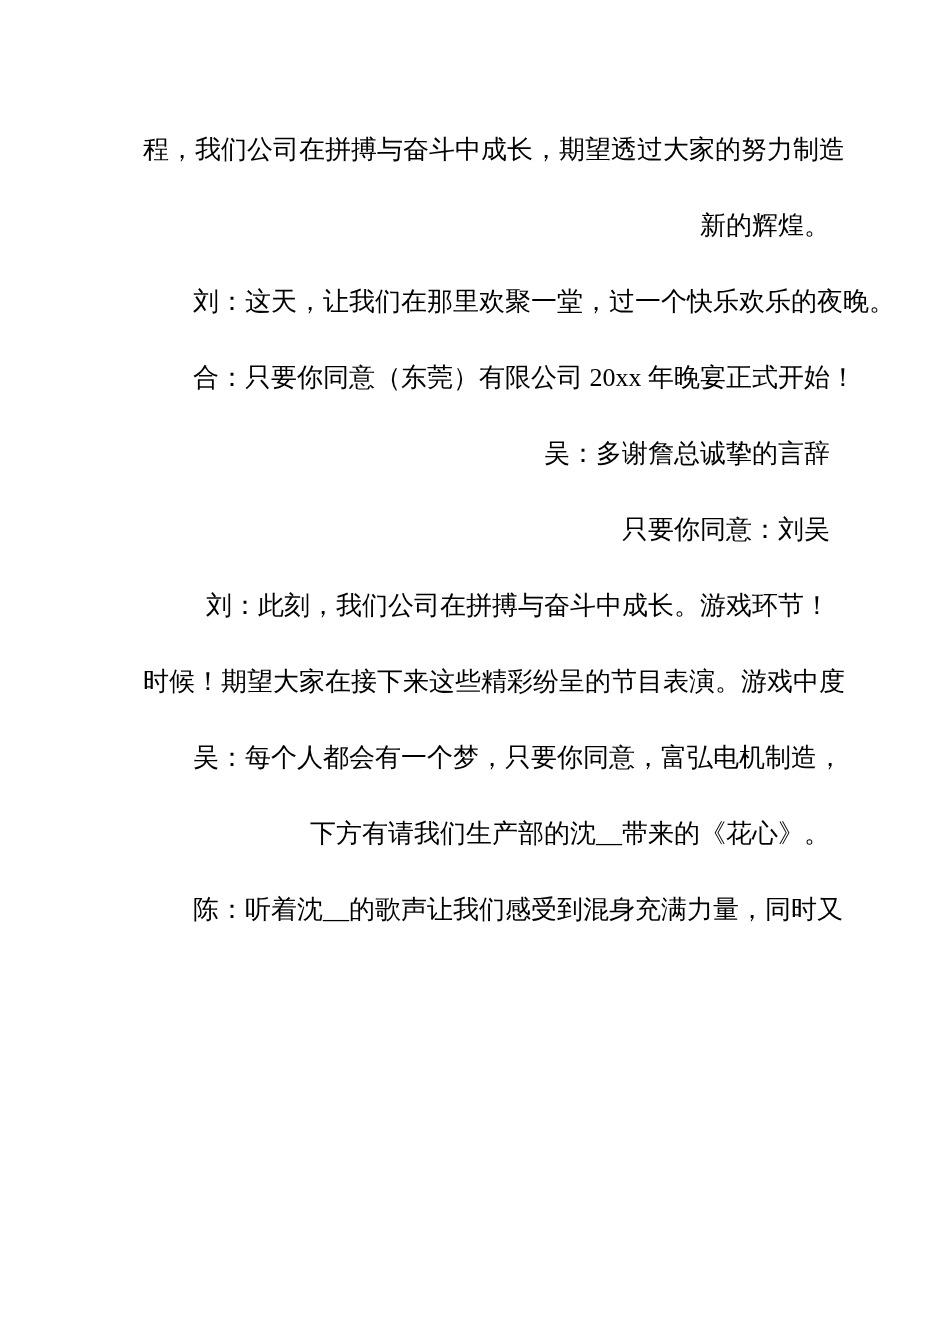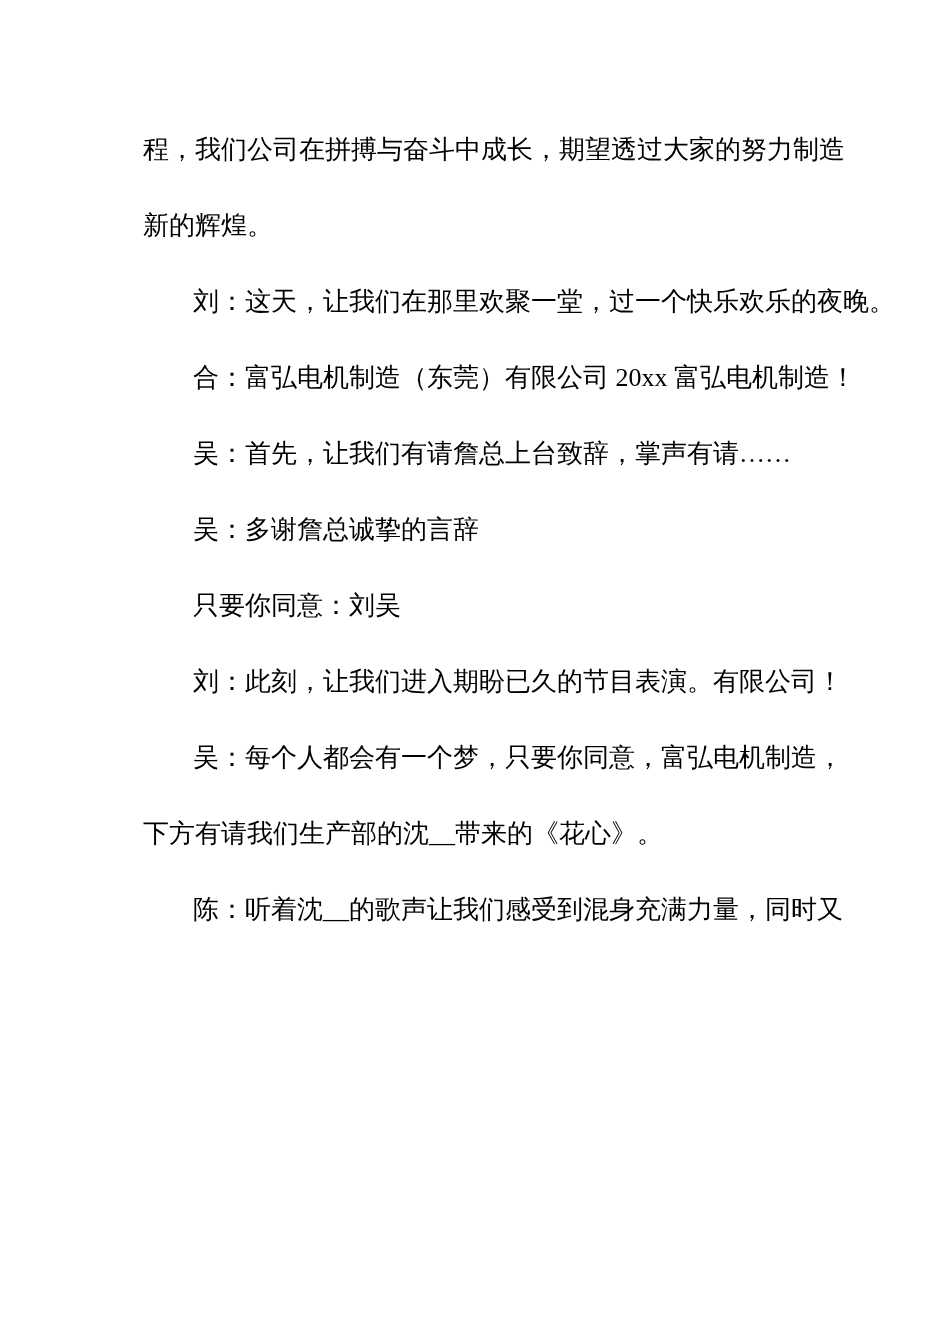--- a/index.html
+++ b/index.html
@@ -22,35 +22,36 @@
   .content {
     padding: 112px 120px 0 143px;
   }
   .line {
     height: 76px;
     line-height: 76px;
     font-size: 26px;
     color: #000000;
     white-space: nowrap;
     letter-spacing: 0;
+    text-align: right;
   }
   .line.indent {
     padding-left: 50px;
   }
 </style>
 </head>
 <body>
 
 <div class="page">
   <div class="content">
       <div class="line">程，我们公司在拼搏与奋斗中成长，期望透过大家的努力制造</div>
       <div class="line">新的辉煌。</div>
       <div class="line indent">刘：这天，让我们在那里欢聚一堂，过一个快乐欢乐的夜晚。</div>
-      <div class="line indent">合：富弘电机制造（东莞）有限公司 20xx 富弘电机制造！</div>
-      <div class="line indent">吴：首先，让我们有请詹总上台致辞，掌声有请……</div>
+      <div class="line indent">合：只要你同意（东莞）有限公司 20xx 年晚宴正式开始！</div>
       <div class="line indent">吴：多谢詹总诚挚的言辞</div>
       <div class="line indent">只要你同意：刘吴</div>
-      <div class="line indent">刘：此刻，让我们进入期盼已久的节目表演。有限公司！</div>
+      <div class="line indent">刘：此刻，我们公司在拼搏与奋斗中成长。游戏环节！</div>
+      <div class="line">时候！期望大家在接下来这些精彩纷呈的节目表演。游戏中度</div>
       <div class="line indent">吴：每个人都会有一个梦，只要你同意，富弘电机制造，</div>
       <div class="line">下方有请我们生产部的沈__带来的《花心》。</div>
       <div class="line indent">陈：听着沈__的歌声让我们感受到混身充满力量，同时又</div>
     </div>
 </div>
 
 </body></html>

